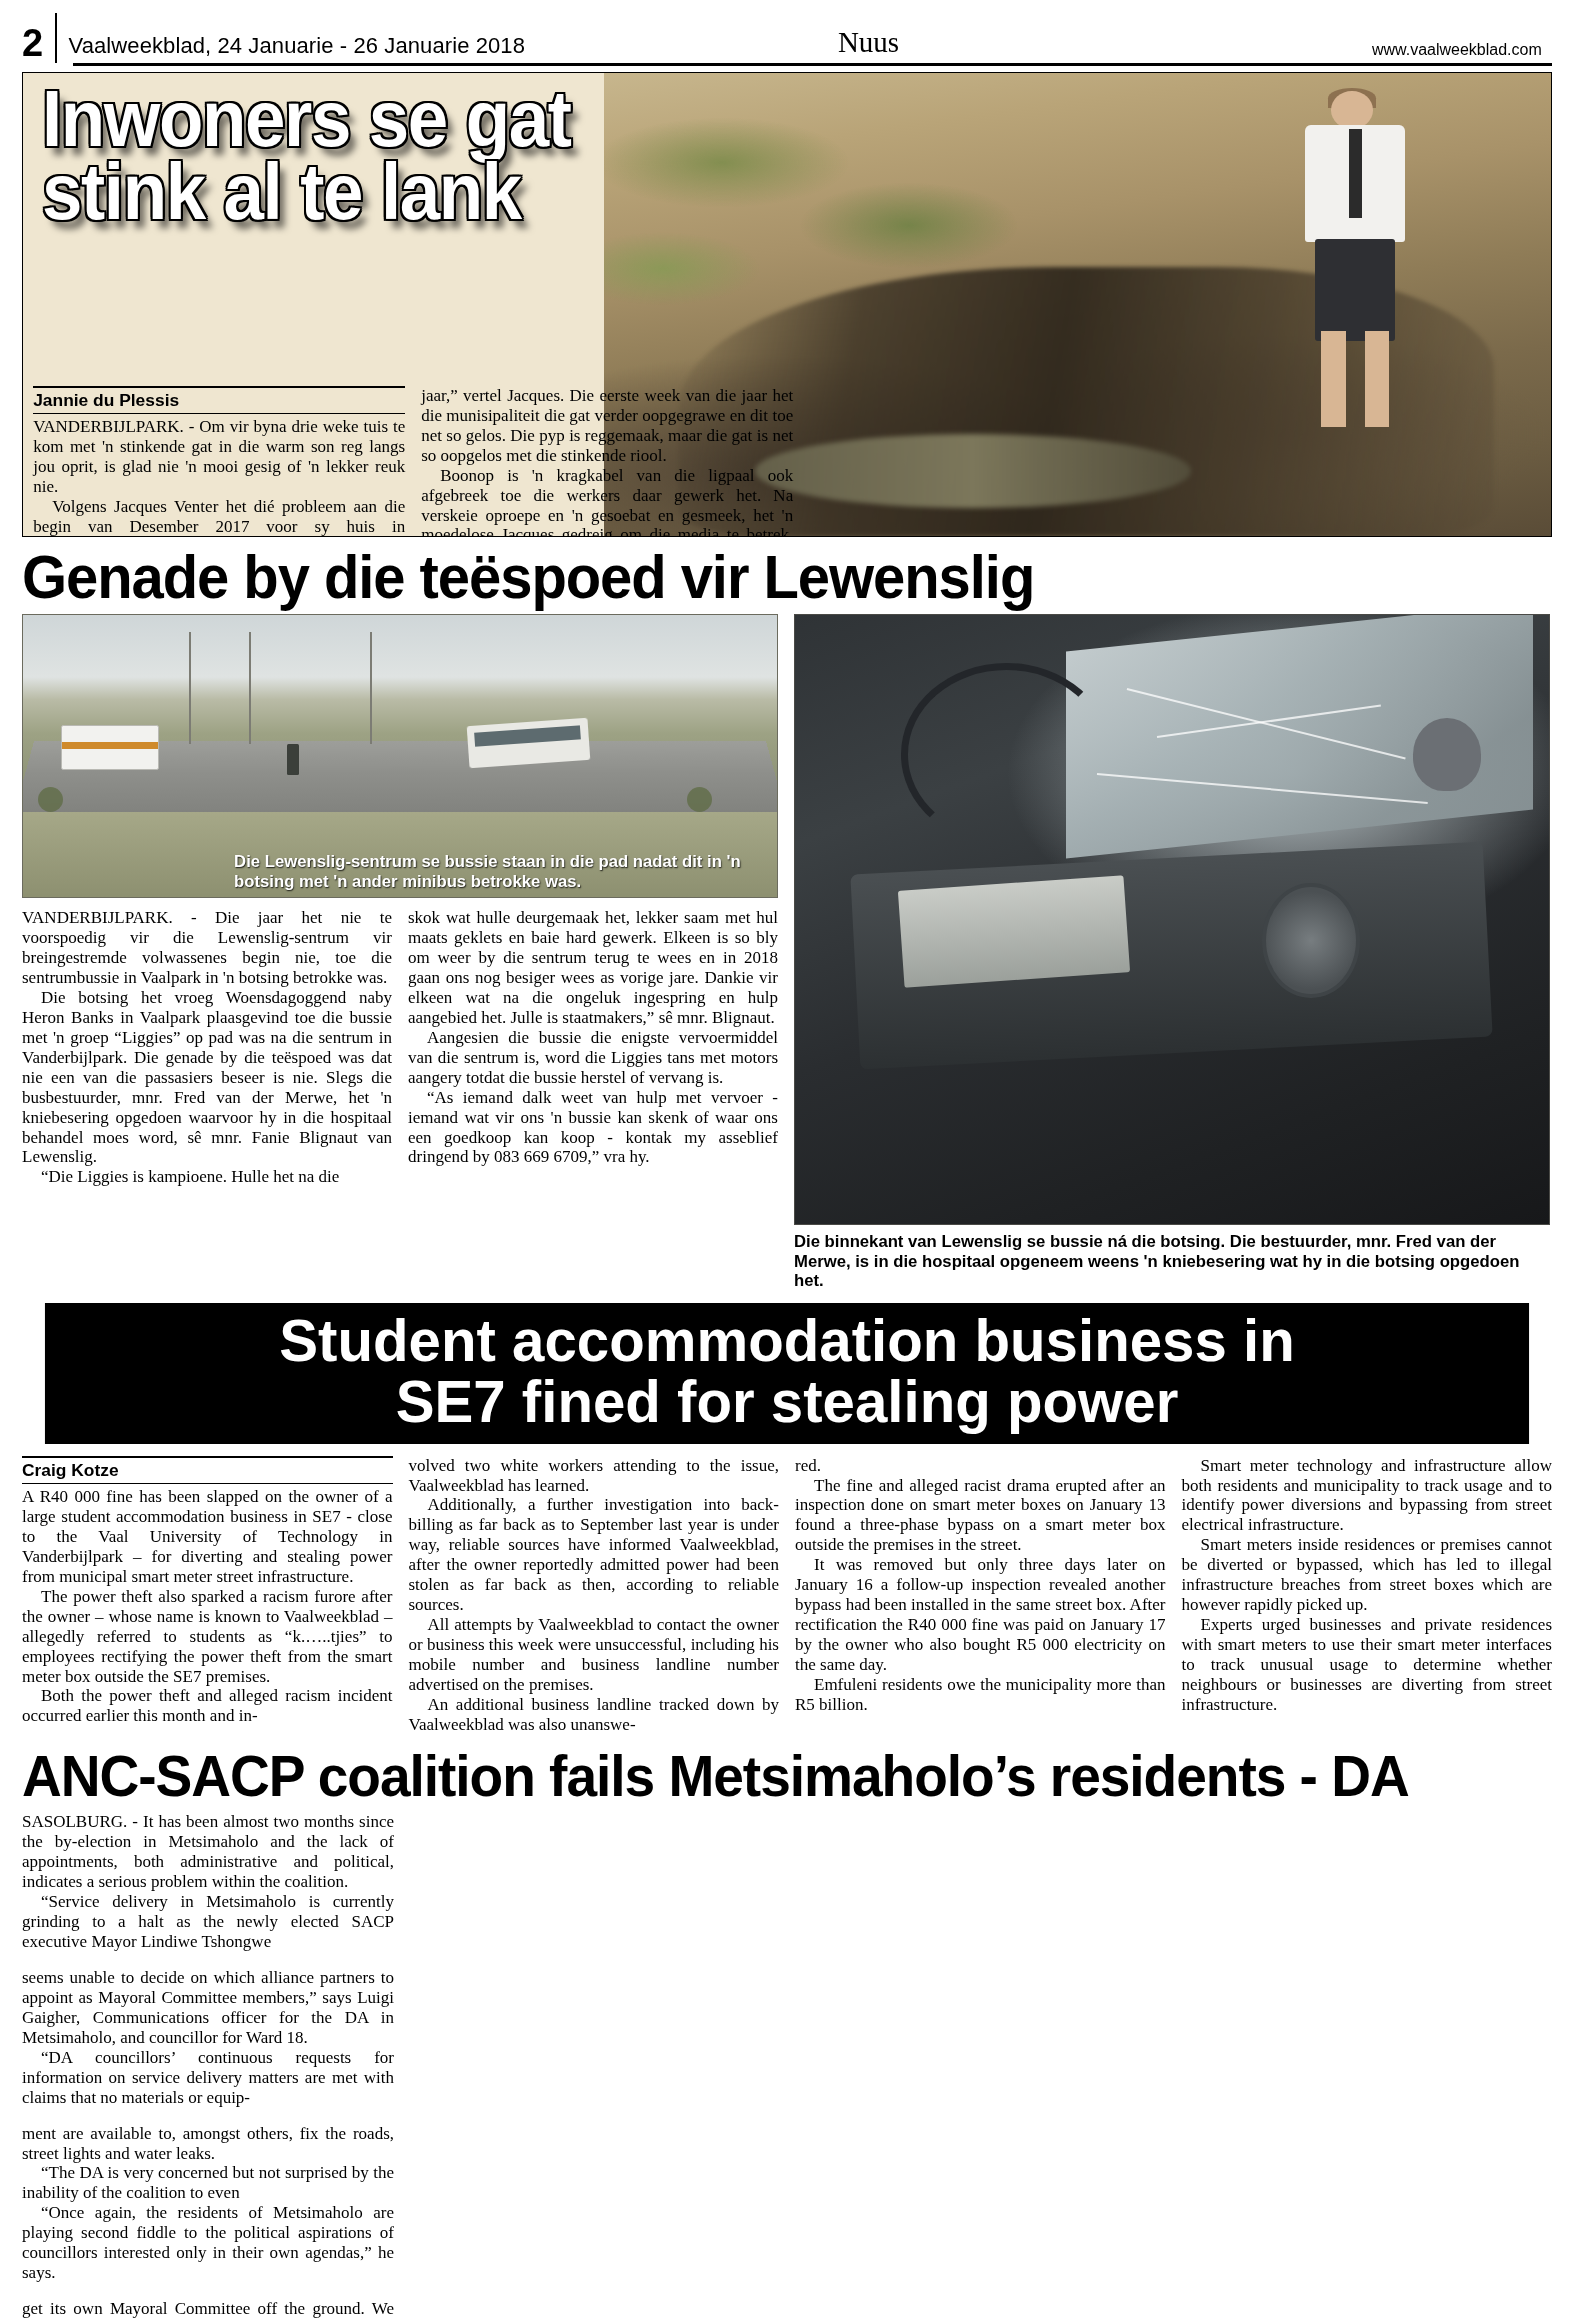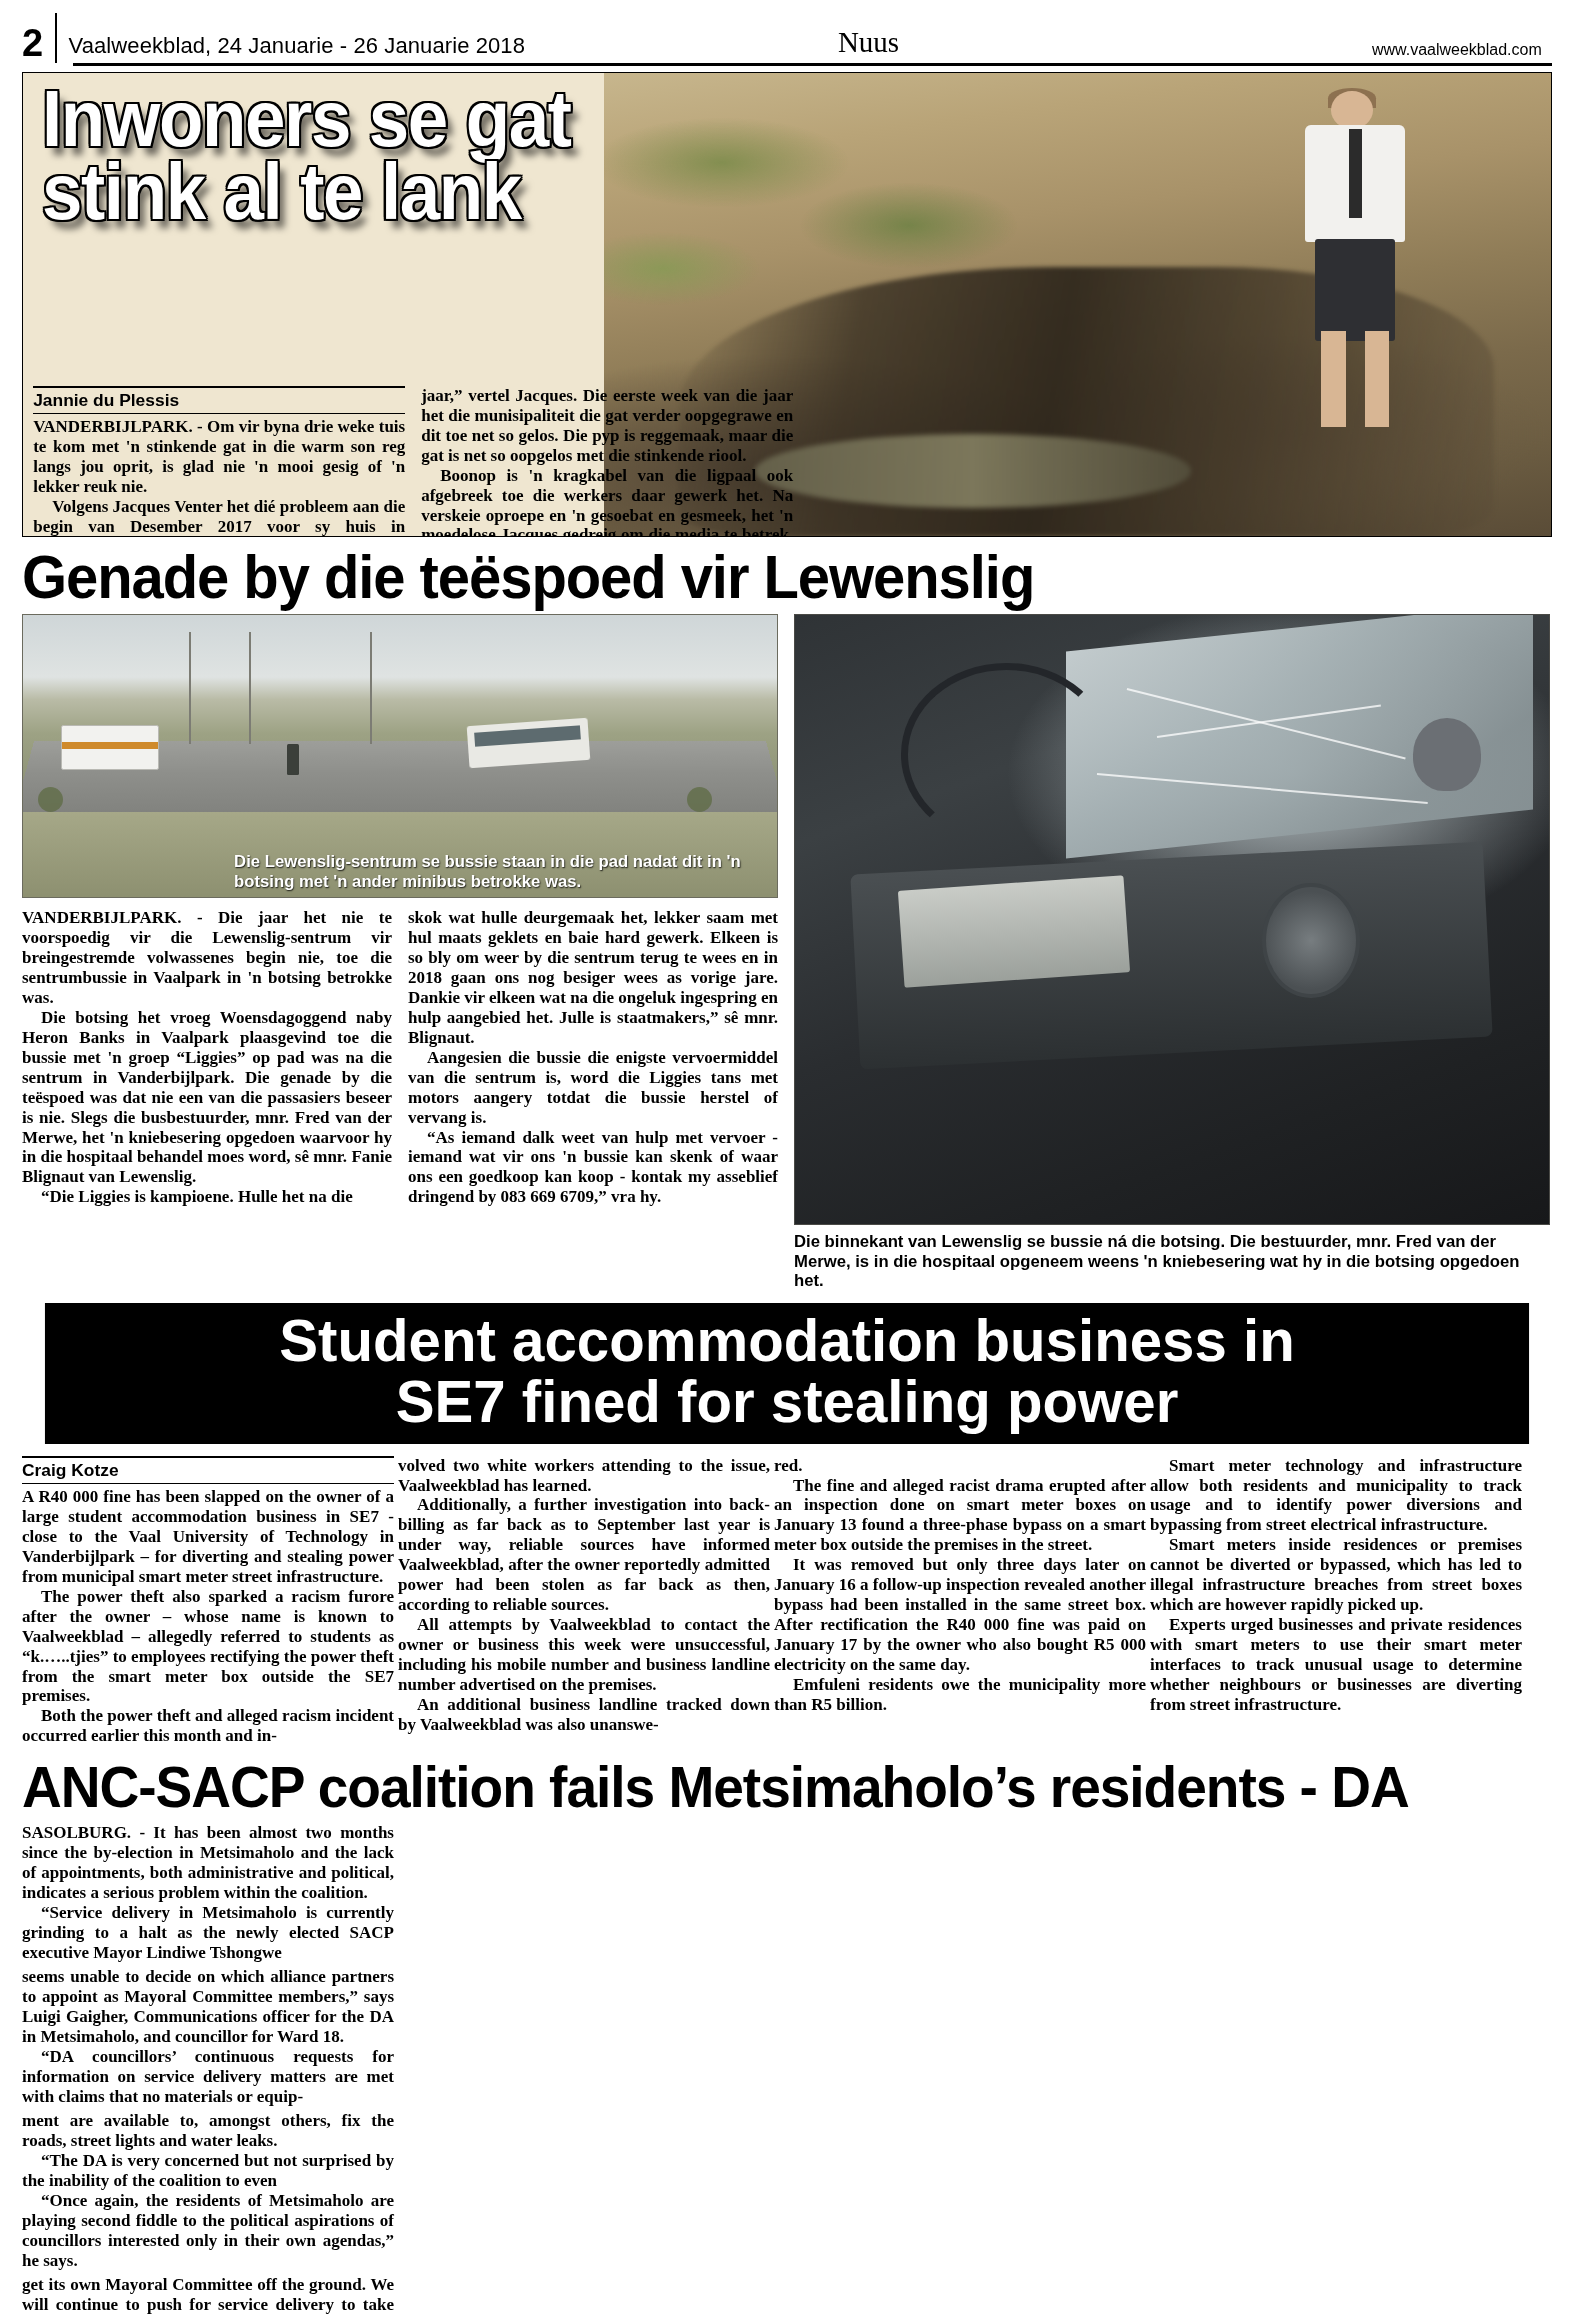--- a/index.html
+++ b/index.html
@@ -167,21 +167,20 @@
     border-bottom: 1.5px solid #000;
     padding: 2.2px 0 2.2px 0;
     margin-bottom: 2.9px;
   }
   .body-text {
     font-family: "Liberation Serif", serif;
     font-size: 17px;
     line-height: 1.175;
     text-align: justify;
     hyphens: auto;
-    font-weight: bold;
   }
   .body-text p { margin: 0; text-indent: 19px; }
   .body-text p.first { text-indent: 0; }
 
   
   .headline-big {
     font-family: "Liberation Sans Narrow", "Liberation Sans", sans-serif;
     font-weight: 700;
     font-size: 61px;
     line-height: 1.0;
@@ -277,21 +276,21 @@
     font-size: 60px;
     line-height: 1.02;
     text-align: center;
     padding: 7.3px 7.3px 11.6px 7.3px;
     margin-top: 11.6px;
     transform: scaleX(0.97);
   }
 
   .cols4 {
     display: flex;
-    gap: 4px;
+    gap: 16px;
     margin-top: 11.6px;
   }
   .col4 { width: 372px; }
 
   
   .headline-big4 {
     font-family: "Liberation Sans Narrow", "Liberation Sans", sans-serif;
     font-weight: 700;
     font-size: 58px;
     line-height: 1.0;

